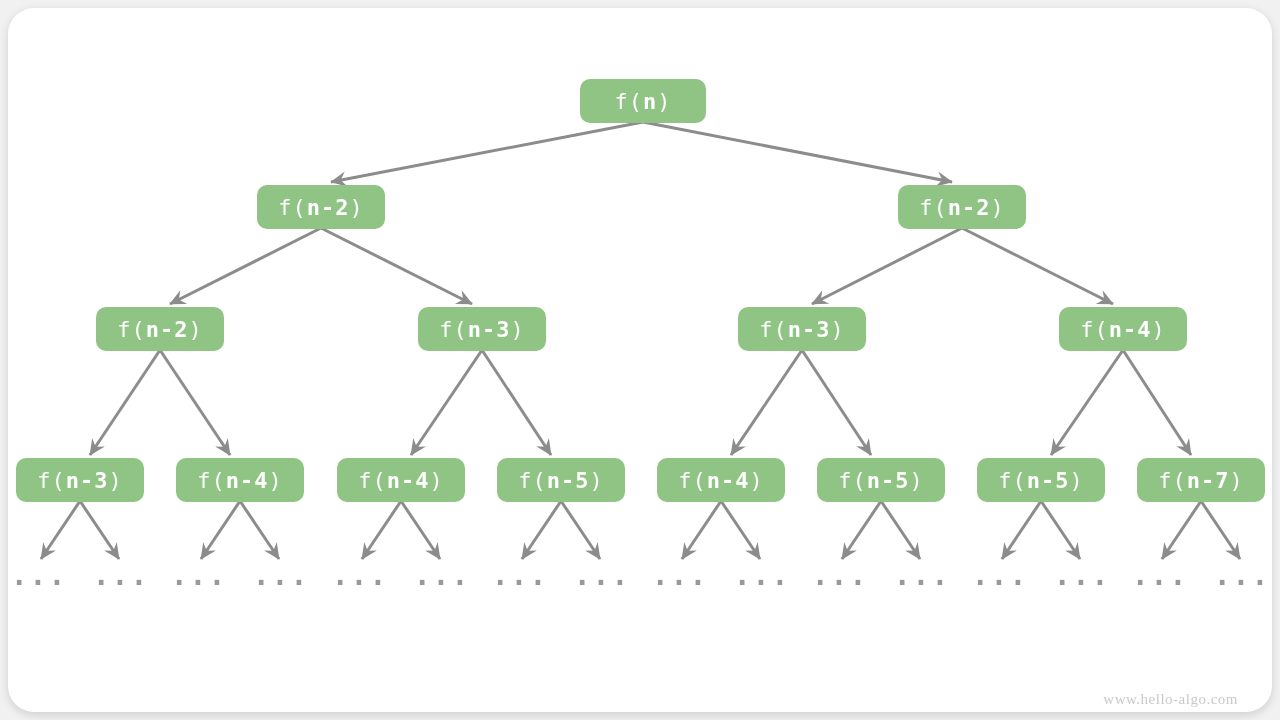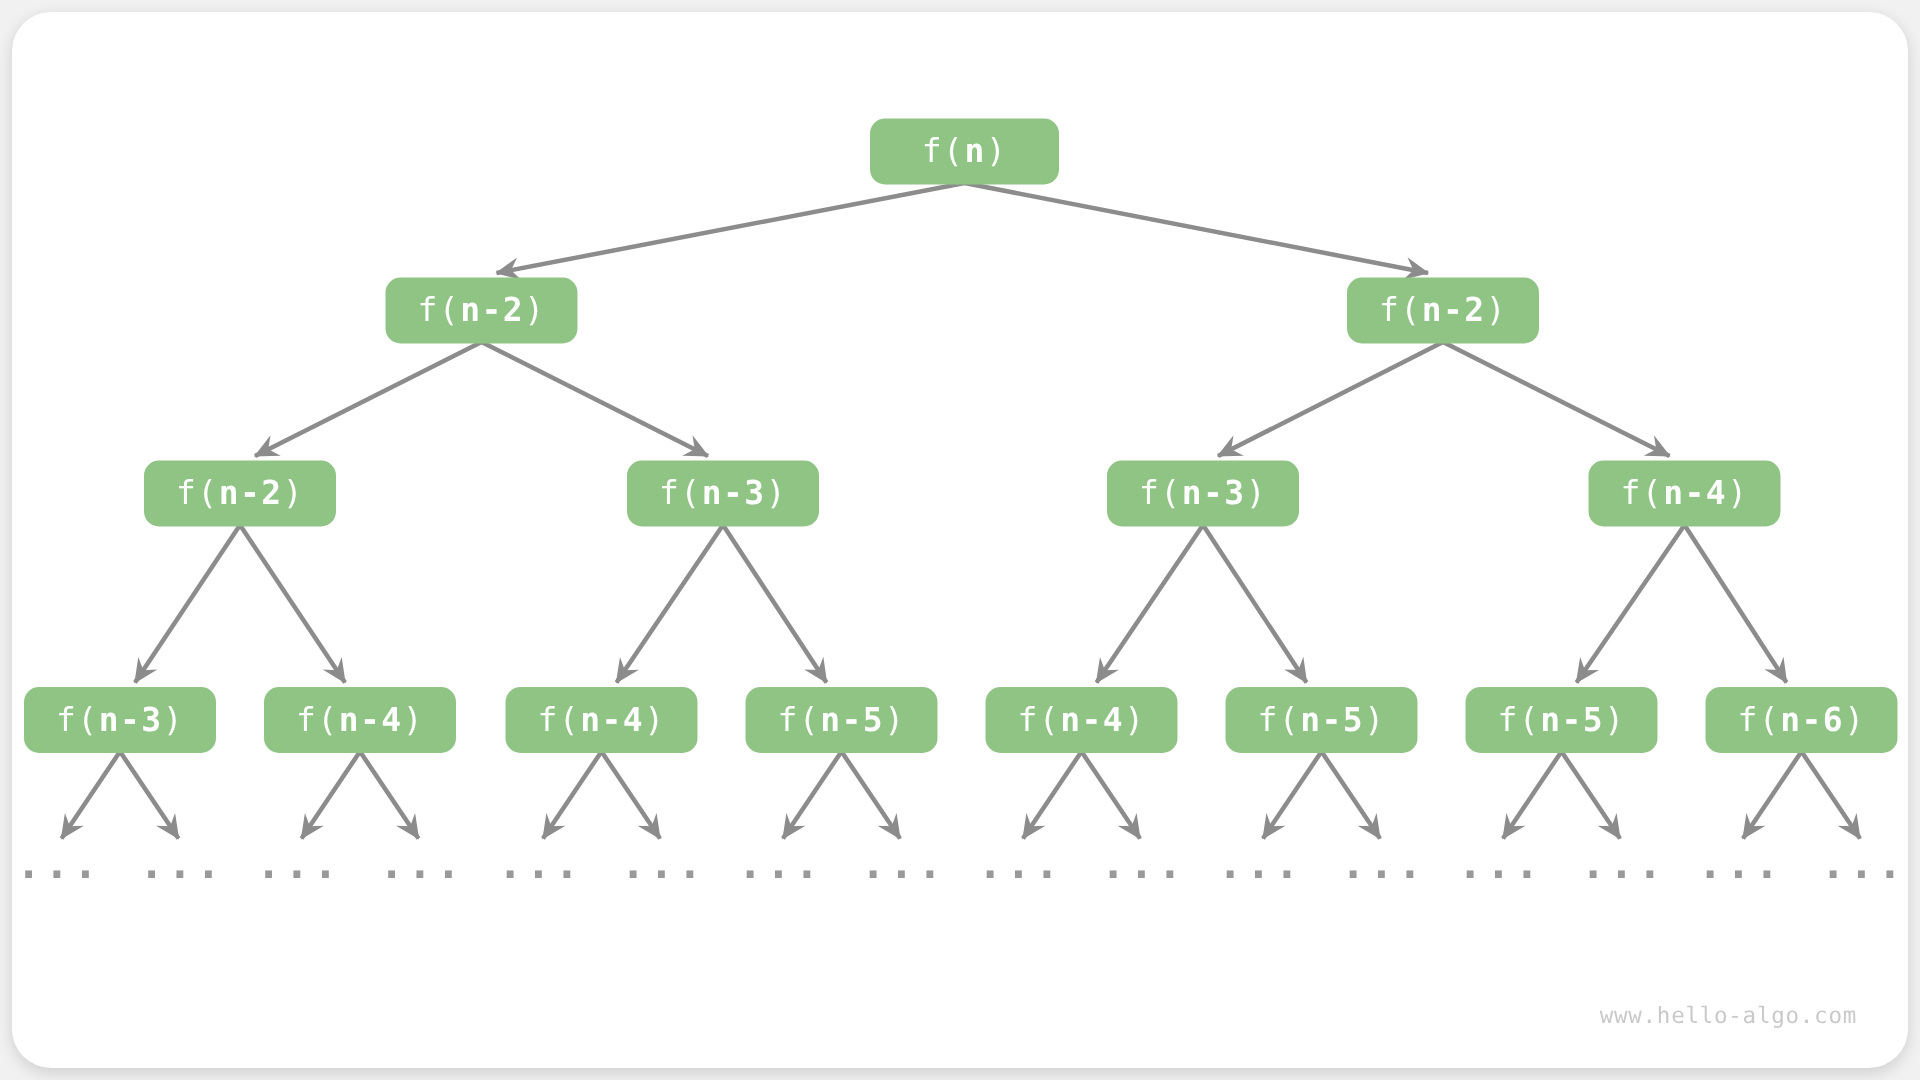--- a/index.html
+++ b/index.html
@@ -50,24 +50,25 @@
     color: var(--dots-color, #999999);
     font-size: 28px;
     font-weight: bold;
     letter-spacing: 2px;
     line-height: 28px;
     user-select: none;
   }
   #watermark {
     position: absolute;
     right: 42px;
-    bottom: 34px;
+    bottom: 12px;
     font-size: 15px;
     color: var(--watermark-color, #c9c9c9);
     letter-spacing: 0.5px;
+    font-family: Liberation Serif, serif;
   }
 </style>
 </head>
 <body>
 
 <div id="card"></div>
 
 <svg id="edge-layer" xmlns="http://www.w3.org/2000/svg" viewBox="0 0 1280 720">
   <defs>
     <marker id="arrowhead" viewBox="0 0 12 12" refX="10.5" refY="6" markerWidth="6.5" markerHeight="6.5" orient="auto-start-reverse">
@@ -174,21 +175,21 @@
       <span class="arg">n-5</span>
       <span class="post">)</span>
     </div>
     <div class="node" style="left: 977px; top: 458px; width: 128px; height: 44px;">
       <span class="pre">f(</span>
       <span class="arg">n-5</span>
       <span class="post">)</span>
     </div>
     <div class="node" style="left: 1137px; top: 458px; width: 128px; height: 44px;">
       <span class="pre">f(</span>
-      <span class="arg">n-6</span>
+      <span class="arg">n-7</span>
       <span class="post">)</span>
     </div>
     <div class="dots" style="left: 39px; top: 583px;">...</div>
     <div class="dots" style="left: 121px; top: 583px;">...</div>
     <div class="dots" style="left: 199px; top: 583px;">...</div>
     <div class="dots" style="left: 281px; top: 583px;">...</div>
     <div class="dots" style="left: 360px; top: 583px;">...</div>
     <div class="dots" style="left: 442px; top: 583px;">...</div>
     <div class="dots" style="left: 520px; top: 583px;">...</div>
     <div class="dots" style="left: 602px; top: 583px;">...</div>

